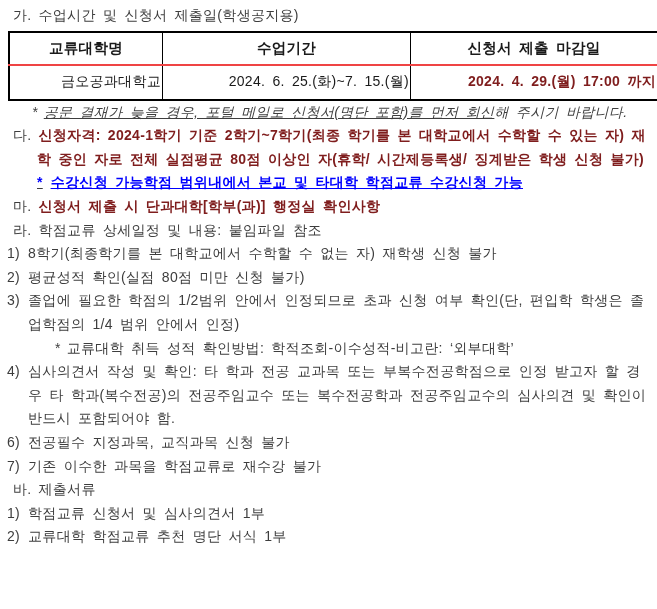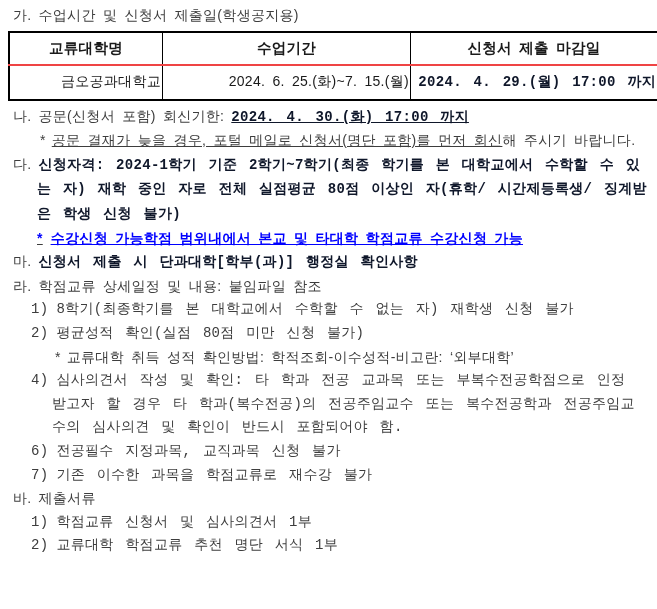--- a/index.html
+++ b/index.html
@@ -25,22 +25,21 @@
     white-space: normal;
   }
   .label {
     margin-right: 7px;
   }
   .num {
     margin-right: 8px;
   }
   .bold {
     font-weight: bold;
-    color: #0f172a;
-    font-family: Liberation Mono, monospace;
+    color: #7f1d1d;
   }
   .ul {
     text-decoration: underline;
   }
   
   .lead {
     margin-left: 13px;
   }
   
   .line-ga {
@@ -80,36 +79,36 @@
     margin-top: 4px;
   }
   
   .para-da {
     padding-left: 37px;
     text-indent: -24px;
     padding-right: 4px;
   }
   
   .note-na {
-    margin-left: 40px;
+    margin-left: 32px;
+    font-style: italic;
   }
   .note-na .num { margin-right: 6px; }
   
   .note-link {
     margin-left: 37px;
     font-weight: bold;
     text-decoration: underline;
   }
   .blue { color: #0000ff; }
   
   .item {
-    padding-left: 52px;
+    padding-left: 28px;
     text-indent: -21px;
     padding-right: 2px;
-    font-family: Liberation Mono, monospace;
   }
   
   .subitem {
     margin-left: 55px;
   }
   .subitem .num { margin-right: 6px; }
 </style>
 </head>
 <body>
 
@@ -129,23 +128,20 @@
     </thead>
     <tbody>
       <tr>
         <td>금오공과대학교</td>
         <td>2024. 6. 25.(화)~7. 15.(월)</td>
         <td class="bold">2024. 4. 29.(월) 17:00 까지</td>
       </tr>
     </tbody>
   </table>
 
-  <div class="ln lead after-table">
-    <span class="label">나.</span><span class="label">공문(신청서 포함) 회신기한:</span><span class="bold ul">2024. 4. 30.(화) 17:00 까지</span>
-  </div>
 
   <div class="ln note-na">
     <span class="num">*</span><span class="ul">공문 결재가 늦을 경우, 포털 메일로 신청서(명단 포함)를 먼저 회신</span><span>해 주시기 바랍니다.</span>
   </div>
 
   <div class="ln para-da">
     <span class="label">다.</span><span class="bold">신청자격: 2024-1학기 기준 2학기~7학기(최종 학기를 본 대학교에서 수학할 수 있는 자) 재학 중인 자로 전체 실점평균 80점 이상인 자(휴학/ 시간제등록생/ 징계받은 학생 신청 불가)</span>
   </div>
 
   <div class="ln note-link">
@@ -158,20 +154,23 @@
 
   <div class="ln lead">
     <span class="label">라.</span><span>학점교류 상세일정 및 내용: 붙임파일 참조</span>
   </div>
 
   <div class="ln item">
     <span class="num">1)</span><span>8학기(최종학기를 본 대학교에서 수학할 수 없는 자) 재학생 신청 불가</span>
   </div>
   <div class="ln item">
     <span class="num">2)</span><span>평균성적 확인(실점 80점 미만 신청 불가)</span>
+  </div>
+  <div class="ln item">
+    <span class="num">3)</span><span>졸업에 필요한 학점의 1/2범위 안에서 인정되므로 초과 신청 여부 확인(단, 편입학 학생은 졸업학점의 1/4 범위 안에서 인정)</span>
   </div>
   <div class="ln subitem">
     <span class="num">*</span><span>교류대학 취득 성적 확인방법: 학적조회-이수성적-비고란: ‘외부대학’</span>
   </div>
   <div class="ln item">
     <span class="num">4)</span><span>심사의견서 작성 및 확인: 타 학과 전공 교과목 또는 부복수전공학점으로 인정 받고자 할 경우 타 학과(복수전공)의 전공주임교수 또는 복수전공학과 전공주임교수의 심사의견 및 확인이 반드시 포함되어야 함.</span>
   </div>
   <div class="ln item">
     <span class="num">6)</span><span>전공필수 지정과목, 교직과목 신청 불가</span>
   </div>

